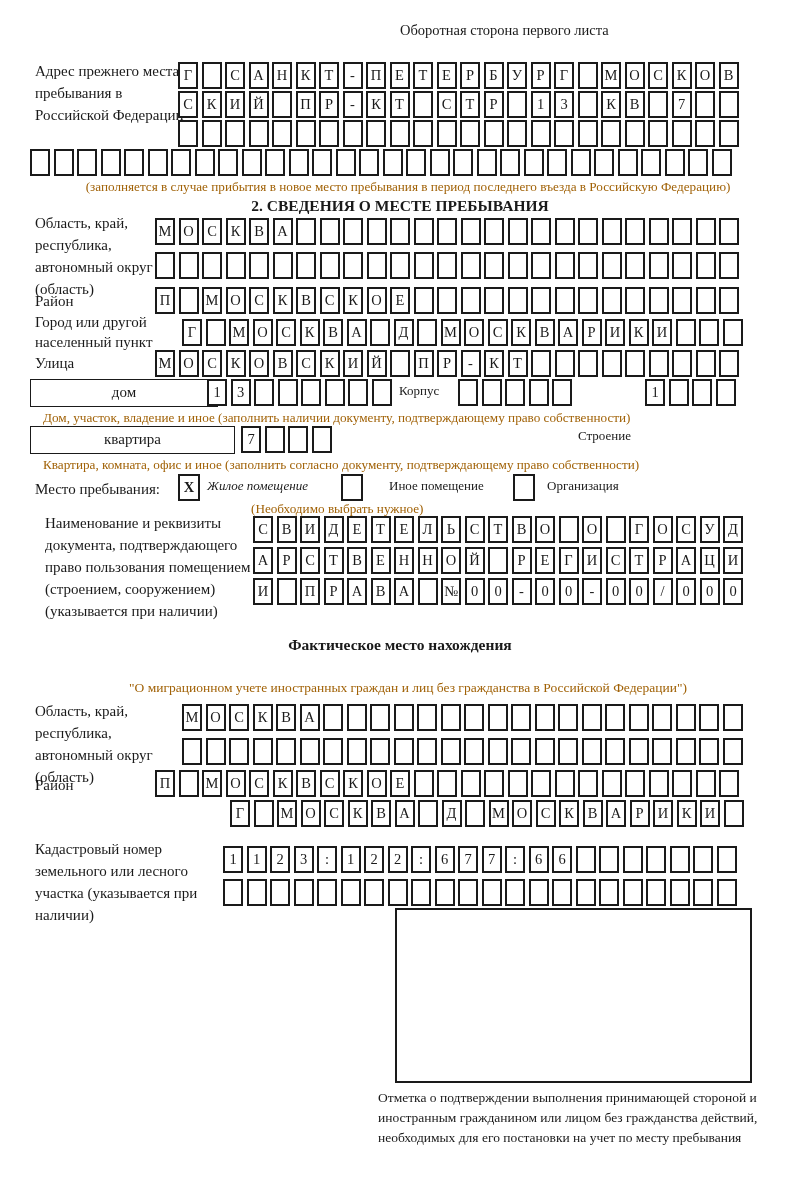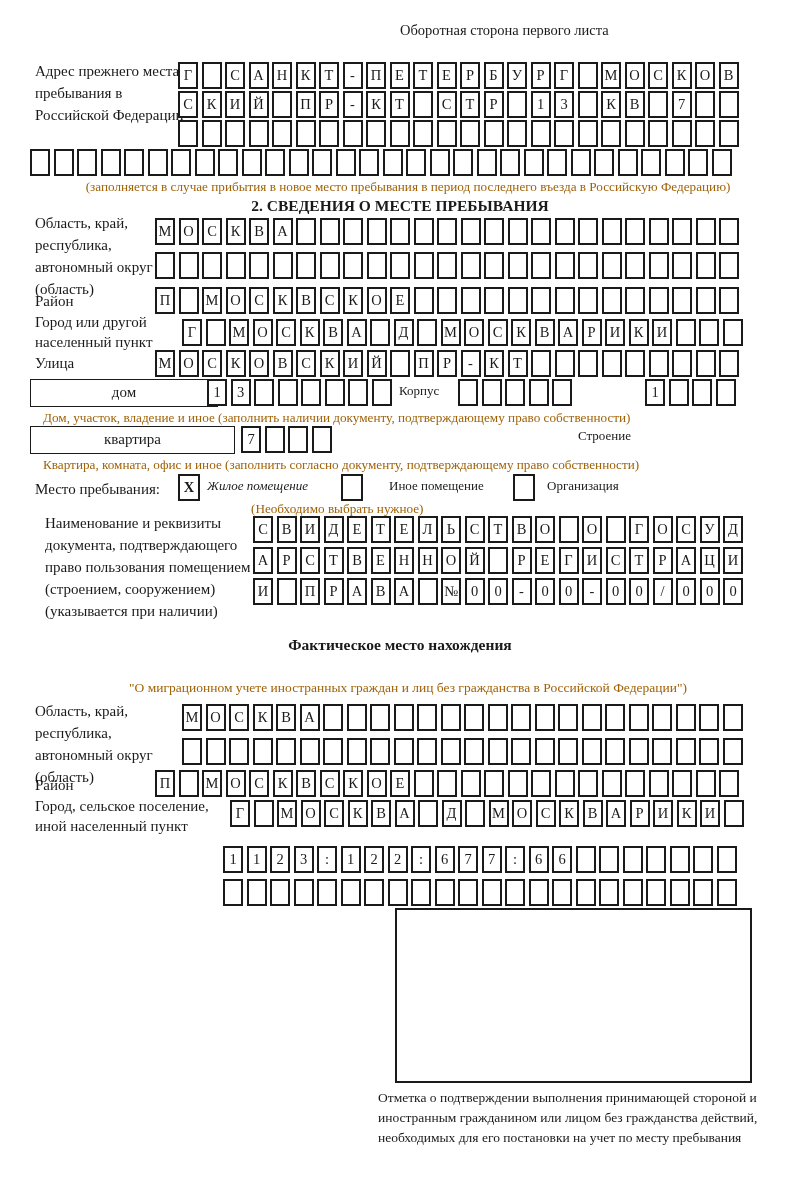--- a/index.html
+++ b/index.html
@@ -488,21 +488,20 @@
       <span class="cell"></span>
       <span class="cell"></span>
       <span class="cell"></span>
       <span class="cell"></span>
       <span class="cell"></span>
       <span class="cell"></span>
       <span class="cell"></span>
       <span class="cell"></span>
     </div>
 
-  <div class="abs lbl" style="top:796px;left:35px;width:190px;line-height:20px;">Город, сельское поселение, иной населенный пункт</div>
   <div class="cells" style="top:800px;left:230px;">
       <span class="cell">Г</span>
       <span class="cell"></span>
       <span class="cell">М</span>
       <span class="cell">О</span>
       <span class="cell">С</span>
       <span class="cell">К</span>
       <span class="cell">В</span>
       <span class="cell">А</span>
       <span class="cell"></span>
@@ -514,20 +513,21 @@
       <span class="cell">К</span>
       <span class="cell">В</span>
       <span class="cell">А</span>
       <span class="cell">Р</span>
       <span class="cell">И</span>
       <span class="cell">К</span>
       <span class="cell">И</span>
       <span class="cell"></span>
     </div>
 
+  <div class="abs lbl" style="top:838px;left:35px;width:170px;">Кадастровый номер земельного или лесного участка (указывается при наличии)</div>
   <div class="cells" style="top:846px;left:223px;">
       <span class="cell">1</span>
       <span class="cell">1</span>
       <span class="cell">2</span>
       <span class="cell">3</span>
       <span class="cell">:</span>
       <span class="cell">1</span>
       <span class="cell">2</span>
       <span class="cell">2</span>
       <span class="cell">:</span>

